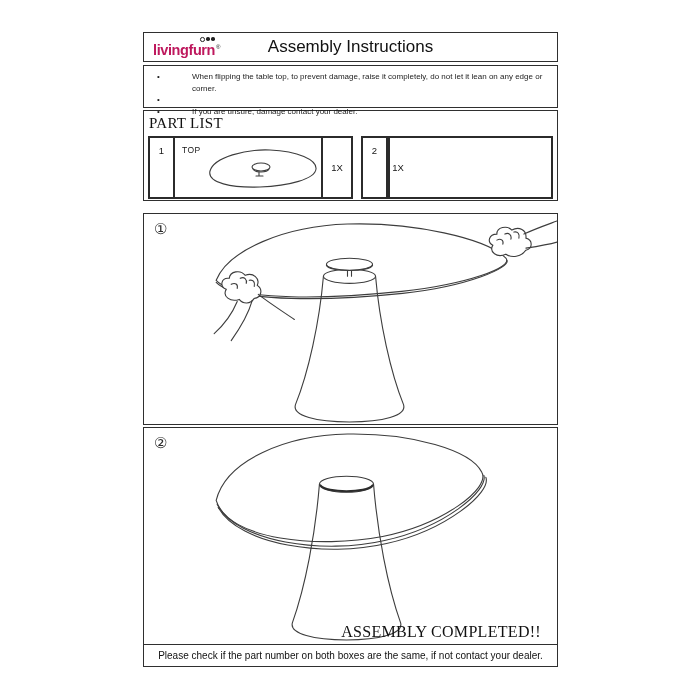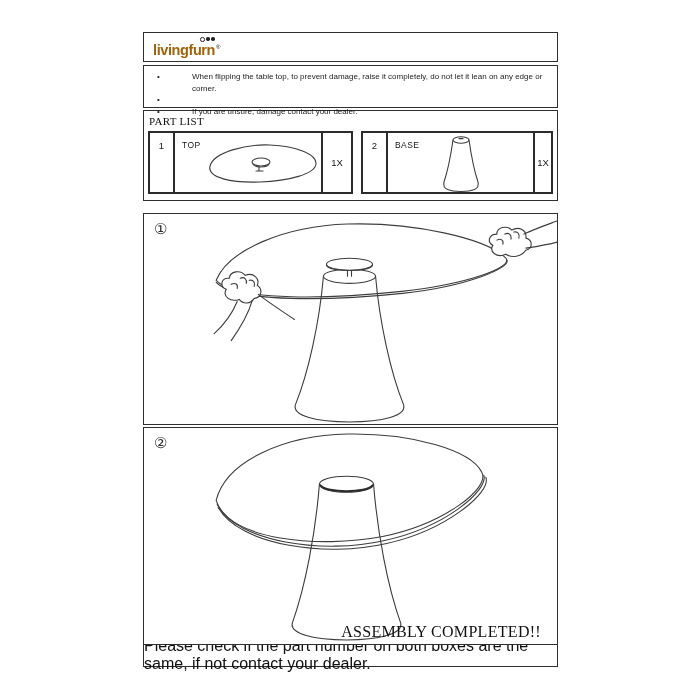--- a/index.html
+++ b/index.html
@@ -4,36 +4,36 @@
 <style>
   html,body { margin:0; padding:0; }
   .page { width:700px; height:700px; background:#ffffff; position:relative;
           font-family:"Liberation Sans", sans-serif; color:#161616; overflow:hidden; }
   .doc { position:absolute; left:143px; top:32px; width:415px; }
   .box { border:1.5px solid #2f2f2f; box-sizing:border-box; background:#fff; }
 
   
   .header { height:30px; position:relative; margin-bottom:3px; }
   .logo { position:absolute; left:9px; top:8px; }
-  .logo-text { font-weight:700; font-size:14.5px; letter-spacing:-0.4px; color:#a16207;text-align:right; }
+  .logo-text { font-weight:700; font-size:14.5px; letter-spacing:-0.4px; color:#be185d;text-align:right; }
   .logo-dots { position:absolute; top:-4px; left:47px; display:flex; gap:1.5px; }
   .logo-dots i { width:3.5px; height:3.5px; border-radius:50%; background:#222; display:block; }
   .logo-dots i.hollow { background:#fff; border:1px solid #222; width:2.5px; height:2.5px; }
   .logo-mark { font-size:6px; position:relative; top:-6px; margin-left:1px; }
   .title { position:absolute; left:0; right:0; top:4px; text-align:center; font-size:17px; color:#111; }
 
   
   .bullets { height:43px; margin-bottom:2px; padding:5px 8px 0 8px; font-size:8px; line-height:11.5px; color:#1c1c1c; }
   .bullet-row { display:flex; }
   .bullet-row .b { width:9px; margin-left:5px; flex:none; }
   .bullet-row .t { margin-left:26px; }
 
   
   .partlist { height:91px; margin-bottom:12px; padding:2px 4px; }
-  .pl-title { font-family:"Liberation Serif", serif; font-size:11px; letter-spacing:0.3px; margin:2px 0 4px 1px; color:#111; }
+  .pl-title { font-family:"Liberation Serif", serif; font-size:15px; letter-spacing:0.3px; margin:2px 0 4px 1px; color:#111; }
   .pl-row { display:flex; gap:8px; }
   .part-box { display:flex; border:2px solid #2b2b2b; height:63px; background:#fff; box-sizing:border-box; }
   .part-box.a { width:205px; flex:none; }
   .part-box.b { flex:1; }
   .cell { box-sizing:border-box; }
   .cell.num { width:25px; flex:none; border-right:2px solid #2b2b2b; font-size:9.5px; text-align:center; padding-top:7px; }
   .cell.main { flex:1; position:relative;text-align:center; }
   .part-label { position:absolute; top:7px; left:7px; font-size:8.5px; letter-spacing:0.4px; }
   .cell.qty { flex:none; border-left:2px solid #2b2b2b; font-size:9.5px; display:flex; align-items:center; justify-content:center; }
   .part-box.a .cell.qty { width:30px; }
@@ -45,37 +45,38 @@
 
   
   .step { position:relative; background:#fff; }
   .step1 { height:212px; margin-bottom:2px; }
   .step2 { height:218px; }
   .step-num { position:absolute; top:6px; left:10px; font-size:15px; color:#2e2e2e; }
   .illus { position:absolute; left:0; top:0; width:100%; height:100%; }
   .completed { position:absolute; right:16px; bottom:3px; font-family:Liberation Serif, serif; font-size:16px; letter-spacing:0.3px; color:#111; }
 
   
-  .footer { height:23px; margin-top:-1.5px; display:flex; align-items:center; justify-content:center; font-size:16px; color:#111; }
+  .footer { height:23px; margin-top:-1.5px; display:flex; align-items:center; justify-content:center; font-size:10px; color:#111; }
 </style>
 </head>
 <body>
 
 <div class="page">
   <div class="doc">
 
     <div class="box header">
       <div class="logo">
         <span class="logo-dots">
             <i class="hollow"></i>
             <i></i>
             <i></i>
           </span>
         <span class="logo-text">livingfurn</span><span class="logo-mark">®</span>
       </div>
+      <div class="title">Assembly Instructions</div>
     </div>
 
     <div class="box bullets">
       <div class="bullet-row">
         <span class="b">•</span>
         <span class="t">When flipping the table top, to prevent damage, raise it completely, do not let it lean on any edge or corner.</span>
       </div>
       <div class="bullet-row">
         <span class="b">•</span>
       </div>
@@ -98,28 +99,20 @@
               <ellipse class="wfill" cx="73" cy="26" rx="9" ry="4"></ellipse>
               <path class="ln" d="M 65 28 C 67 32, 79 32, 81 28"></path>
               <path class="ln" d="M 71 31 L 71 35 M 68 35 L 75 35"></path>
             </svg>
           </div>
           <div class="cell qty">1X</div>
         </div>
 
         <div class="part-box b">
           <div class="cell num">2</div>
-          <div class="cell main">
-            <svg width="48" height="59" style="left:50%; top:1px; transform:translateX(-50%);" viewBox="0 0 48 59">
-              <path class="ln" d="M 16 6 C 14 20, 11 36, 7 48 C 5 55.5, 13 57.5, 24 57.5 C 35 57.5, 43 55.5, 41 48 C 37 36, 34 20, 32 6"></path>
-              <ellipse class="wfill" cx="24" cy="6" rx="8" ry="3.2"></ellipse>
-              <path class="ln" d="M 22 4.6 L 26 4.6"></path>
-            </svg>
-            <div class="part-label">BASE</div>
-          </div>
           <div class="cell qty">1X</div>
         </div>
 
       </div>
     </div>
 
     <div class="box step step1">
       <svg class="illus" viewBox="0 0 412 209" preserveAspectRatio="none">
 
         <path class="wfill" d="M 72 66 C 84 36, 140 12, 203 10 C 268 8, 342 24, 361 44 C 369 53, 322 70, 257 77 C 190 84, 92 88, 72 66 Z"></path>

